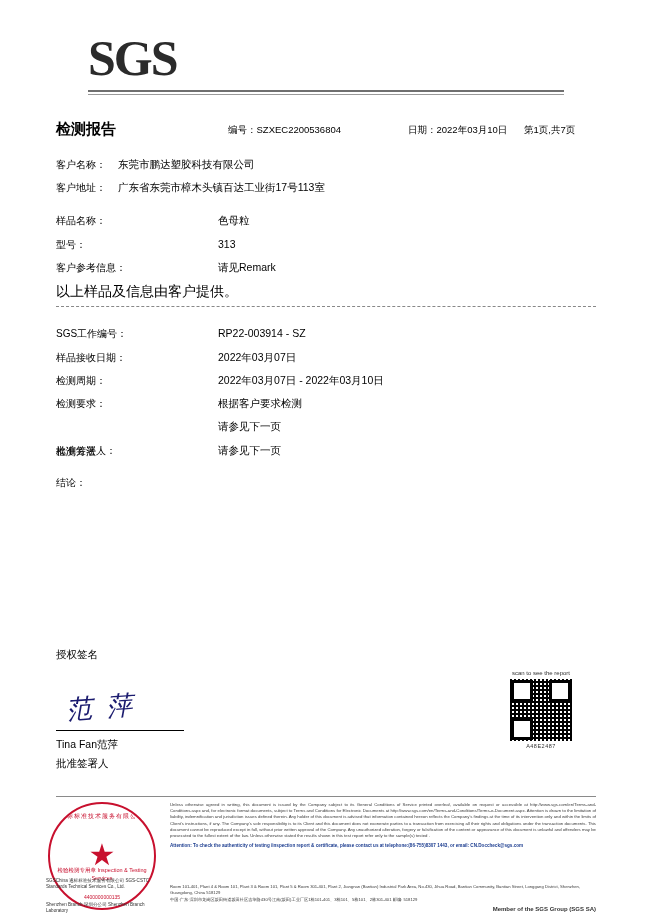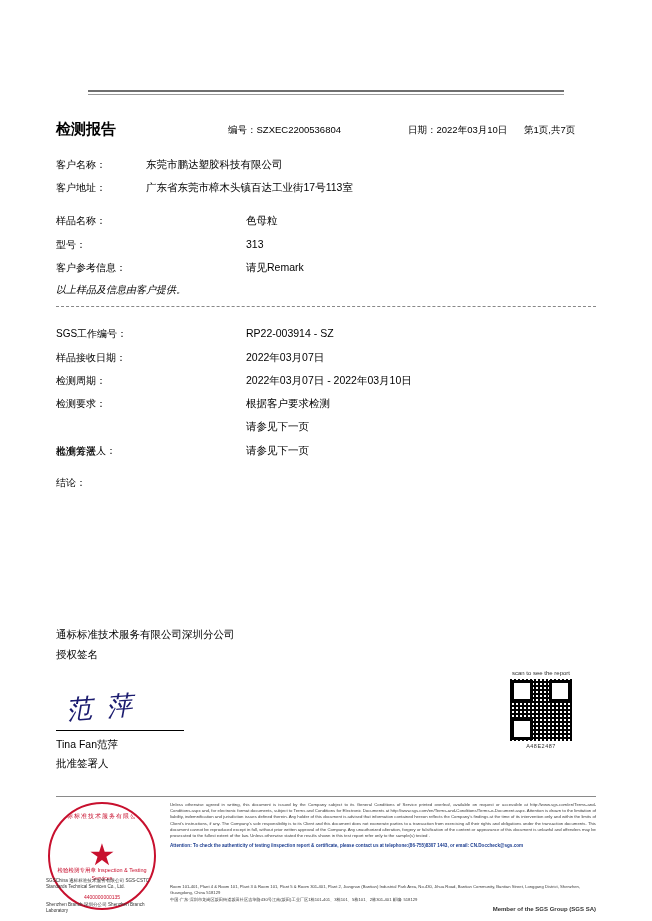--- a/index.html
+++ b/index.html
@@ -82,31 +82,29 @@
     font-size: 10px;
     color: #000;
     white-space: nowrap;
   }
   .field-value {
     position: absolute;
     left: 218px;
     font-size: 10.5px;
     color: #000;
     white-space: nowrap;
-    margin-left: 28px;
   }
   .field-value.indent {
     left: 118px;
   }
   .note-line {
     position: absolute;
     left: 56px;
-    font-size: 10px;
-    color: #000;
-    font-style: italic;
+    font-size: 14px;
+    color: #000;
   }
   .dashed {
     position: absolute;
     left: 56px;
     width: 540px;
     border-top: 1px dashed #888;
     height: 0;
   }
   .para {
     position: absolute;
@@ -297,20 +295,21 @@
     font-size: 4.6px;
     color: #333;
     line-height: 1.4;
   }
 </style>
 </head>
 <body>
 
 <div class="page">
 
+  <div class="logo">SGS</div>
   <div class="logo-rule"></div>
   <div class="logo-rule2"></div>
 
   <div class="doc-title">检测报告</div>
   <div class="rep-no">编号：SZXEC2200536804</div>
   <div class="rep-date">日期：2022年03月10日</div>
   <div class="rep-page">第1页,共7页</div>
 
   <div class="field-label" style="top:158px">客户名称：</div>
   <div class="field-value indent" style="top:158px">东莞市鹏达塑胶科技有限公司</div>
@@ -344,21 +343,20 @@
   <div class="field-value" style="top:397px">根据客户要求检测</div>
 
   <div class="field-label" style="top:445px">检测方法：</div>
   <div class="field-value" style="top:420px">请参见下一页</div>
 
   <div class="field-label" style="top:444px">批准签署人：</div>
   <div class="field-value" style="top:444px">请参见下一页</div>
 
   <div class="field-label" style="top:476px">结论：</div>
 
-  <div class="company-line" style="top:628px">通标标准技术服务有限公司深圳分公司</div>
   <div class="company-line" style="top:648px">授权签名</div>
 
   <div class="sig-script">范 萍</div>
   <div class="sig-underline"></div>
   <div class="company-line" style="top:738px">Tina Fan范萍</div>
   <div class="company-line" style="top:757px">批准签署人</div>
 
   <div class="qr-wrap">
     <div class="qr-caption">scan to see the report</div>
     <div class="qr">

